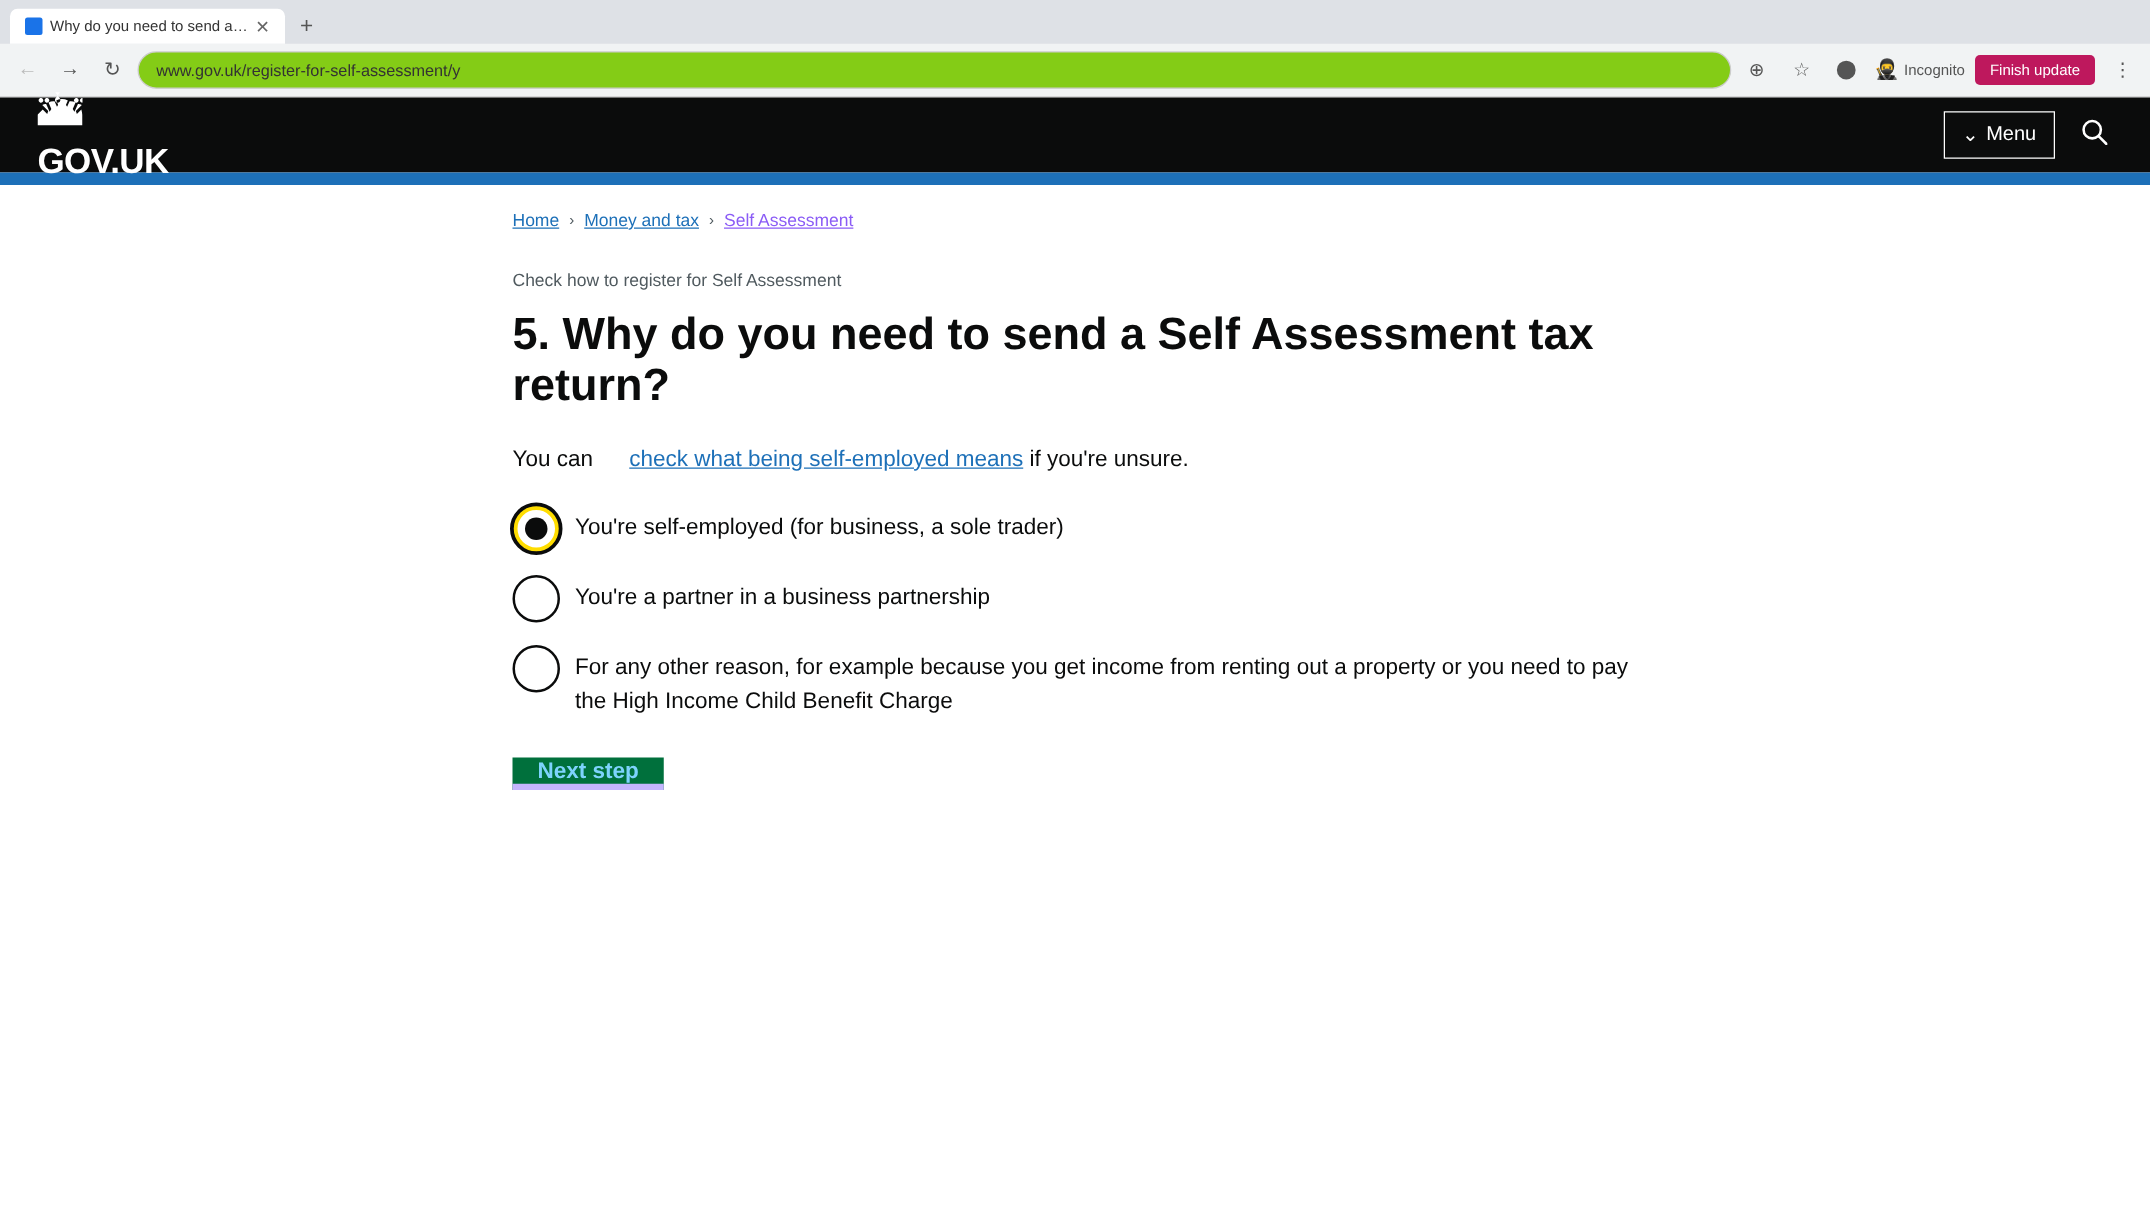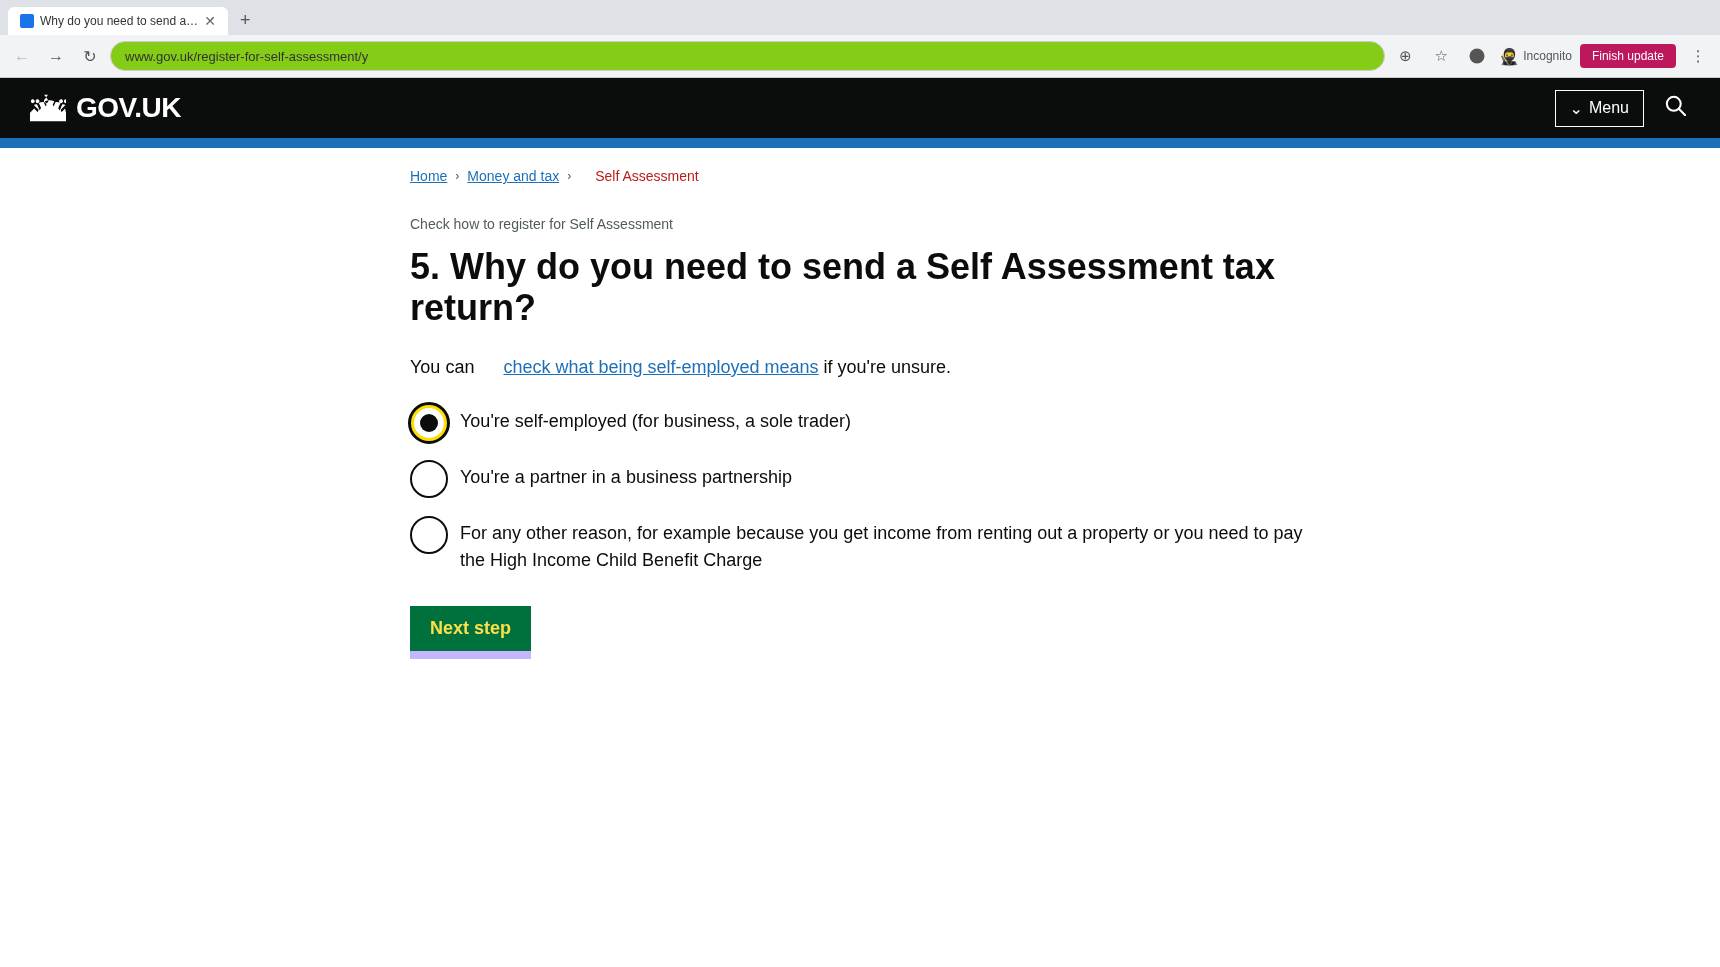--- a/index.html
+++ b/index.html
@@ -134,20 +134,21 @@
       align-items: center;
       justify-content: space-between;
       height: 60px;
     }
     .govuk-logo {
       display: flex;
       align-items: flex-start;
       gap: 10px;
       color: #fff;
       text-decoration: none;
+      flex-direction: column;
     }
     .govuk-crown {
       width: 36px;
       height: 32px;
       fill: #fff;
     }
     .govuk-logo-text {
       font-size: 28px;
       font-weight: 700;
       color: #fff;
@@ -205,23 +206,23 @@
       color: #1d70b8;
       text-decoration: underline;
       cursor: pointer;
       text-align: right;
     }
     .breadcrumb-separator {
       color: #505a5f;
       font-size: 12px;
     }
     .breadcrumb-current {
-      color: #b91c1c;
-      cursor: pointer;
-      margin-left: 16px;
+      color: #8b5cf6;
+      text-decoration: underline;
+      cursor: pointer;
     }
 
     
     .page-subtitle {
       font-size: 14px;
       color: #505a5f;
       margin-bottom: 14px;
       font-weight: 400;
     }
     .page-title {
@@ -286,24 +287,24 @@
       font-size: 18px;
       color: #0b0c0c;
       line-height: 1.5;
       padding-top: 6px;
       cursor: pointer;
     }
 
     
     .next-step-btn {
       background: #00703c;
-      color: #fde047;
+      color: #7dd3fc;
       border: none;
-      border-bottom: 8px solid #c4b5fd;
-      padding: 12px 20px;
+      border-bottom: 5px solid #c4b5fd;
+      padding: 0 20px;
       font-size: 18px;
       font-weight: 700;
       cursor: pointer;
       text-decoration: none;
       display: inline-block;
     }
   </style>
 </head>
 <body>
 

